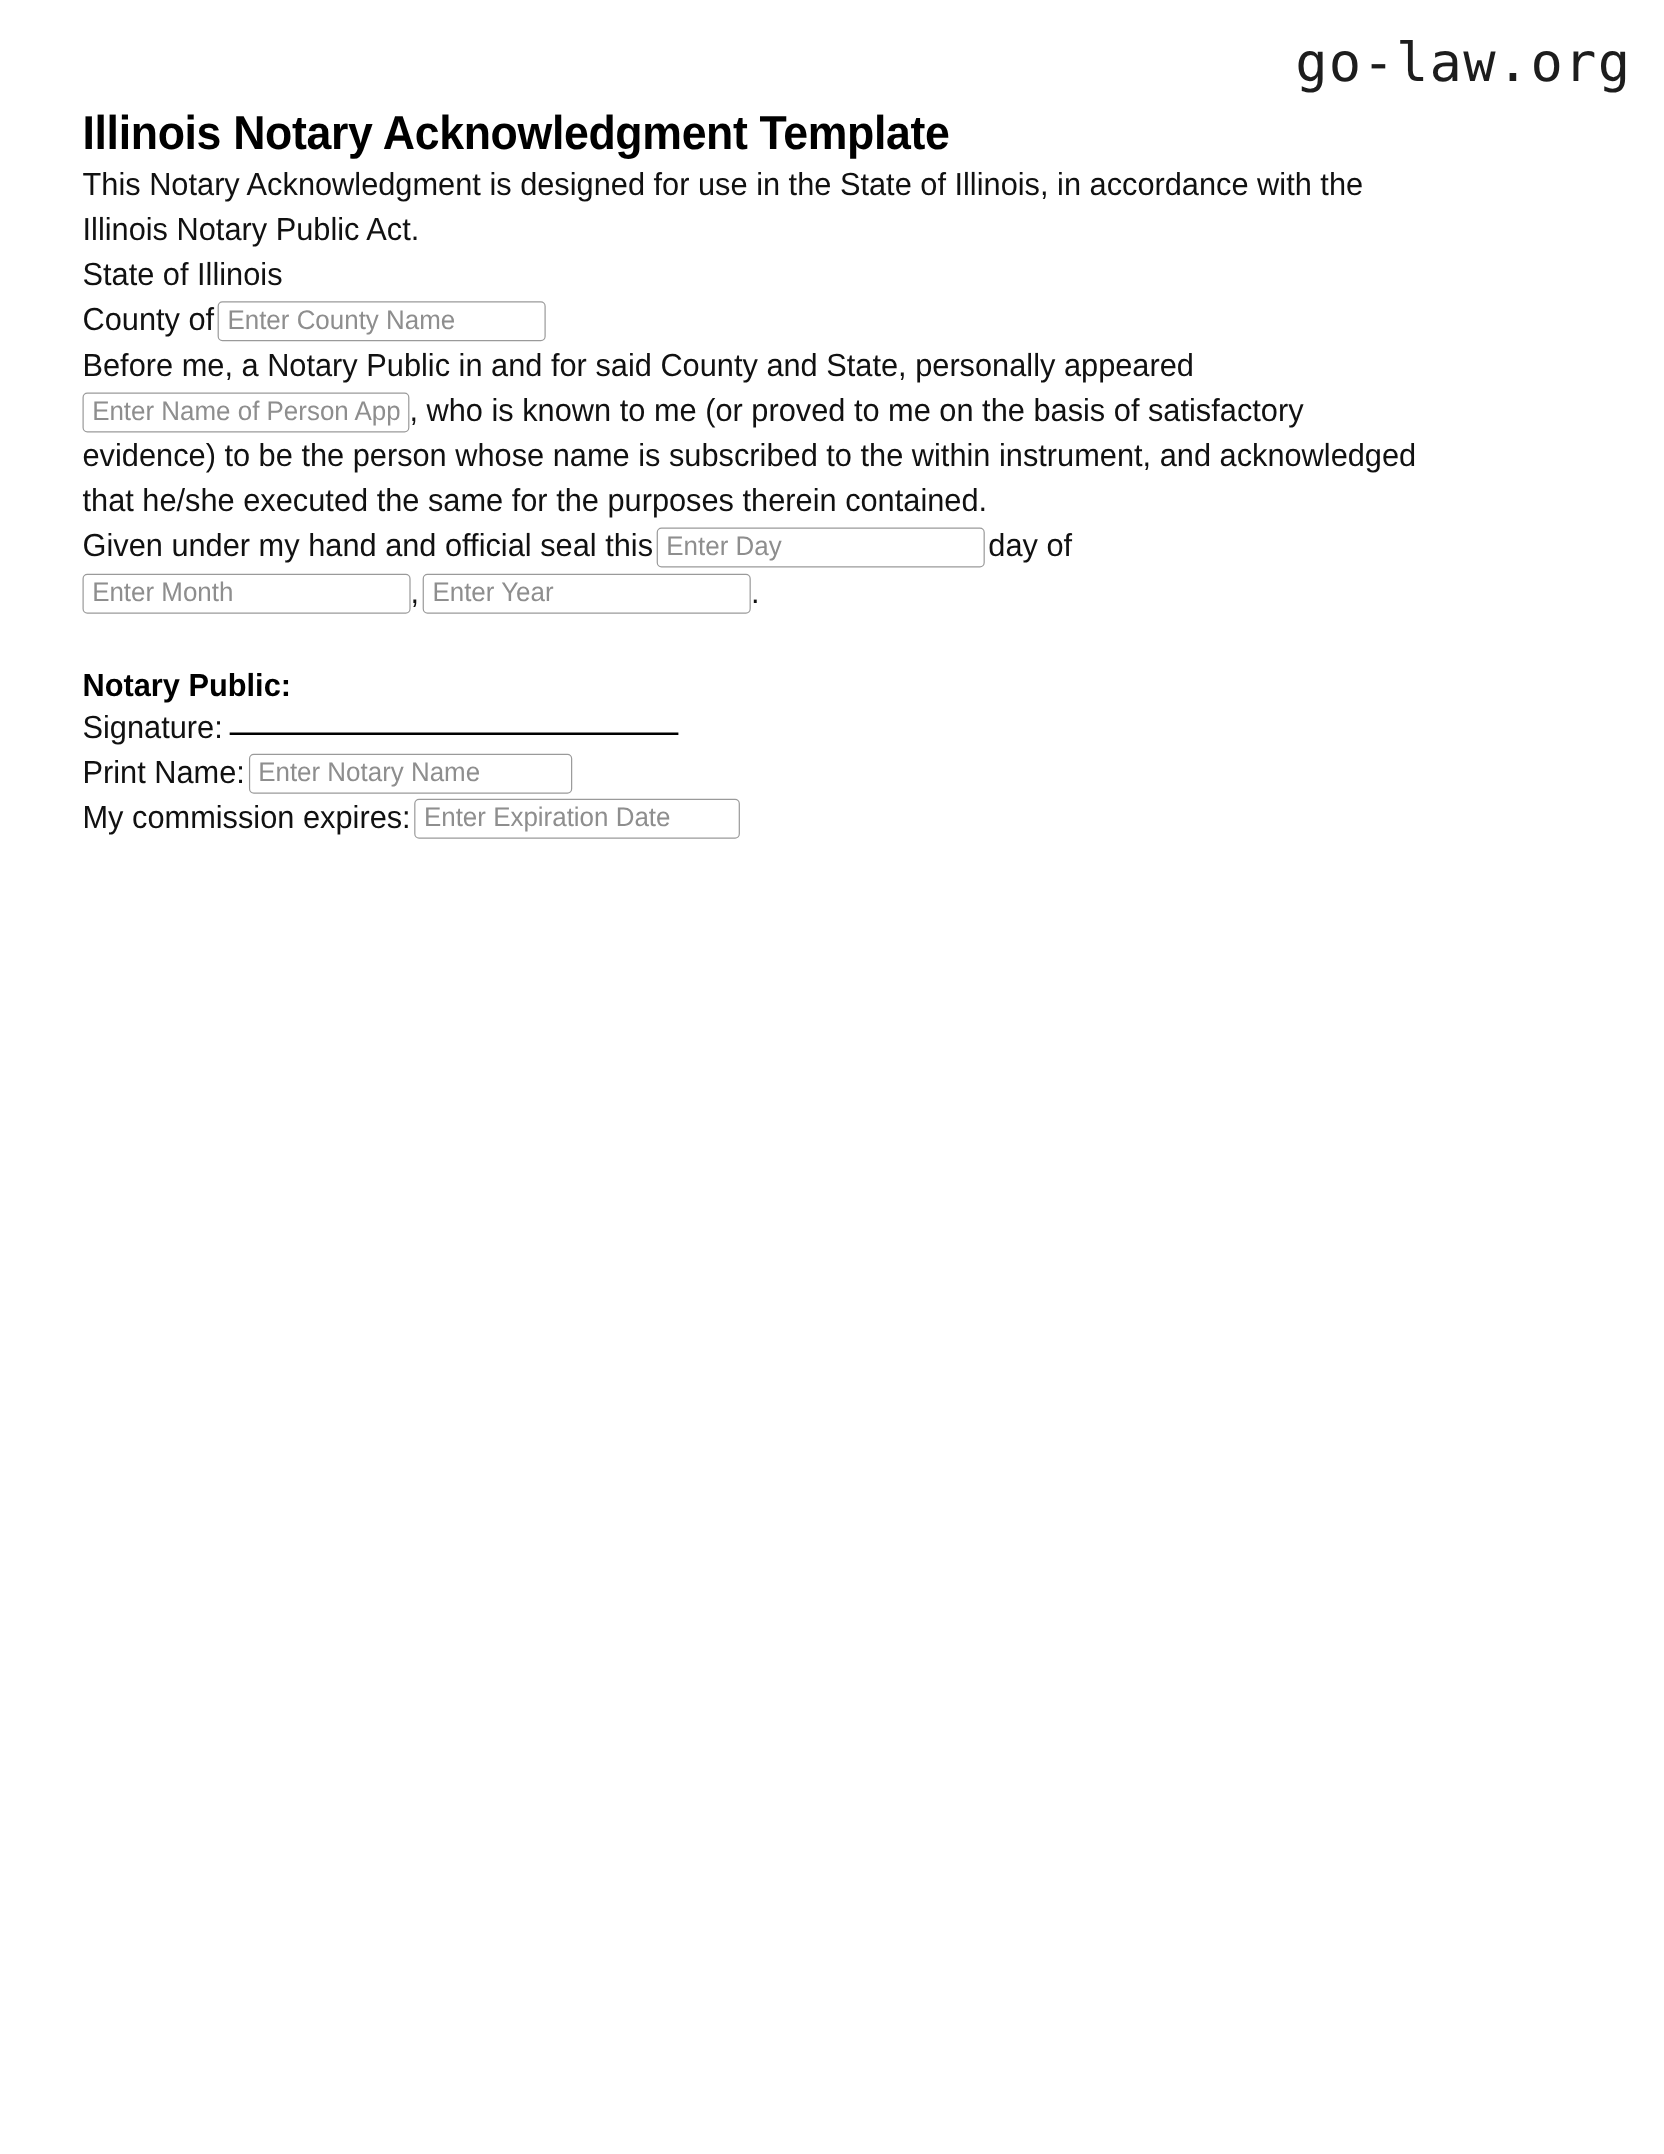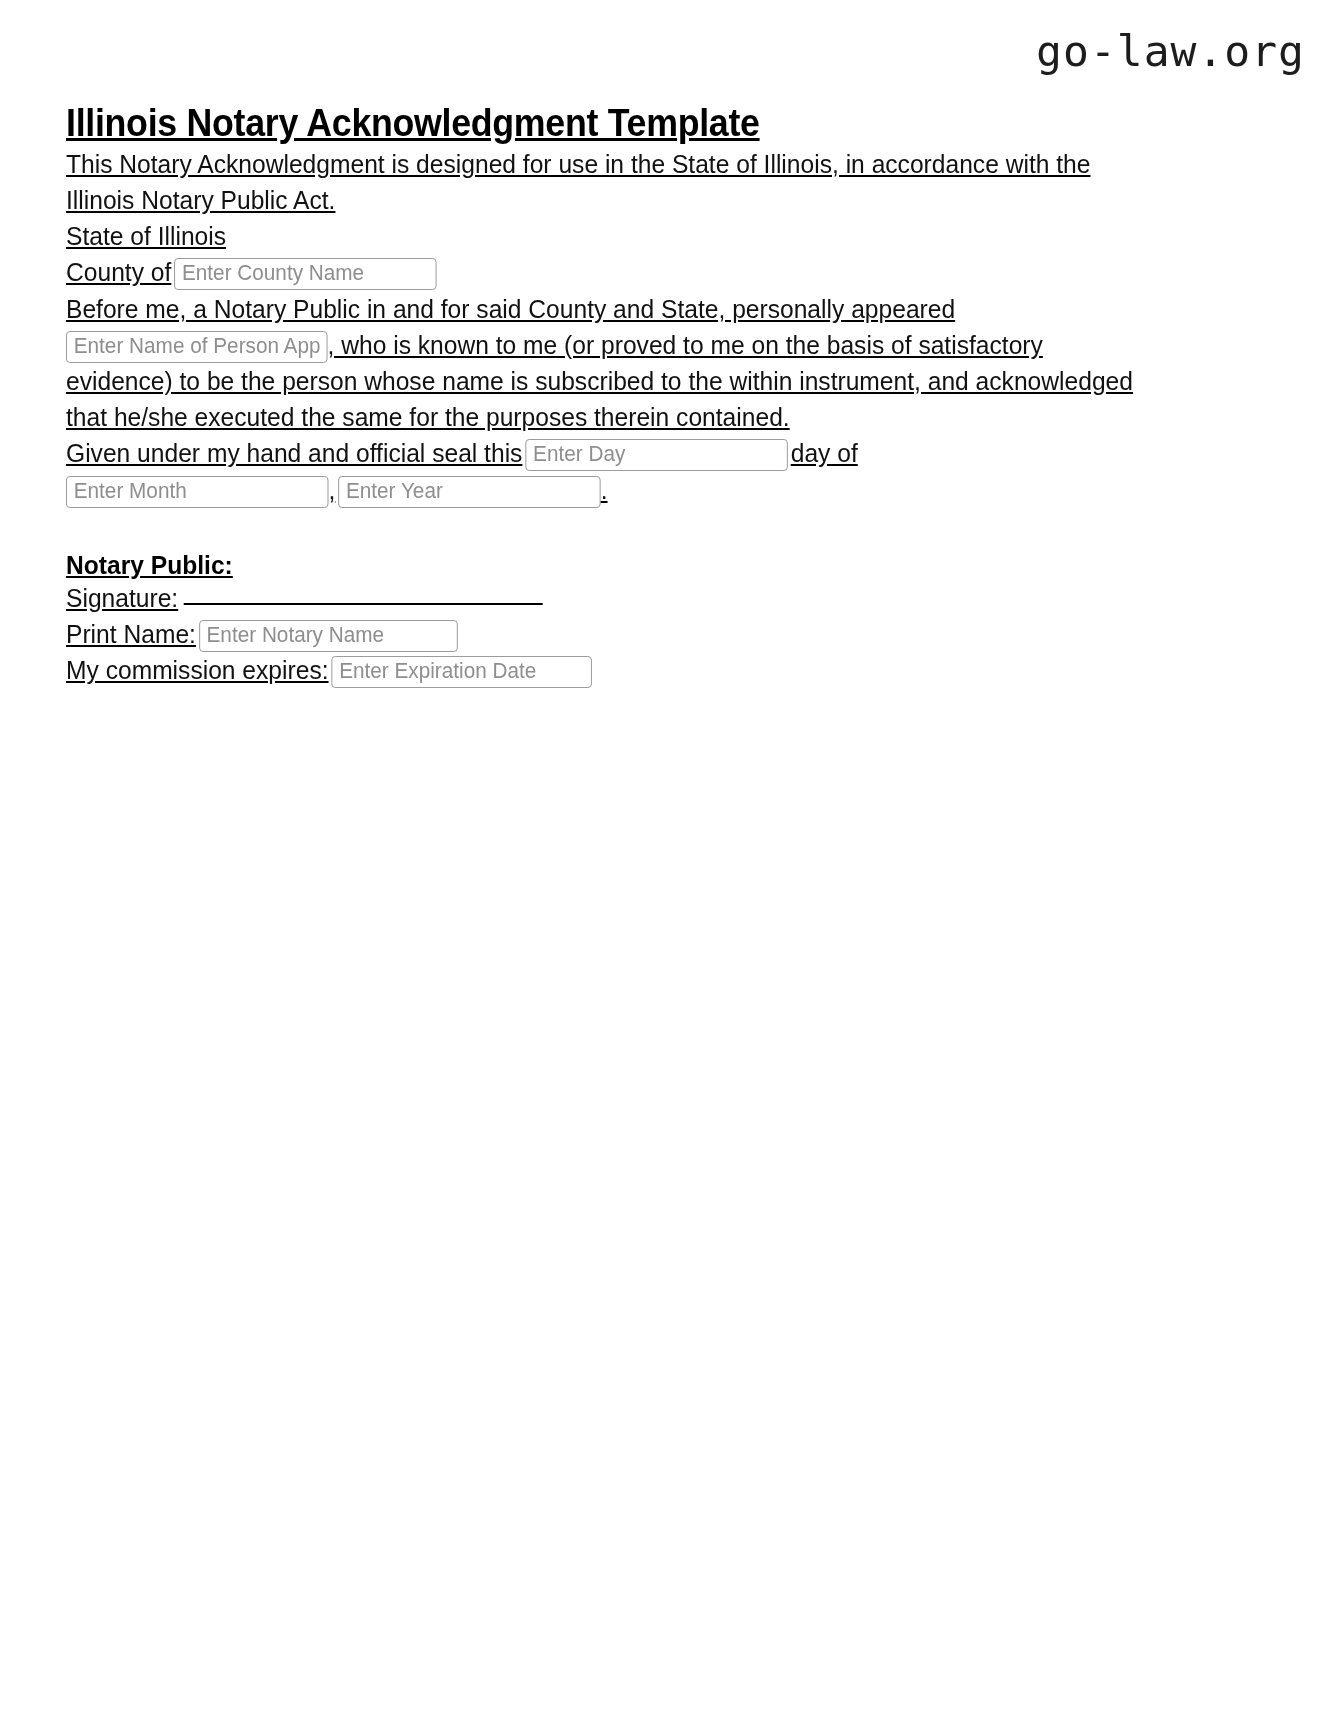--- a/index.html
+++ b/index.html
@@ -34,23 +34,22 @@
     letter-spacing: 1px;
     color: #1d1d1d;
     white-space: nowrap;
     line-height: 1;
   }
 
   
   .content {
     position: absolute;
     left: 66px;
-    top: 18px;
+    top: 2px;
     width: 1110px;
-    text-decoration: underline;
   }
 
   h1.doc-title {
     font-family: "Liberation Sans Narrow", "Liberation Sans", sans-serif;
     font-size: 38px;
     font-weight: bold;
     letter-spacing: -0.3px;
     margin: 0;
     padding-top: 84px;
     line-height: 1.15;

